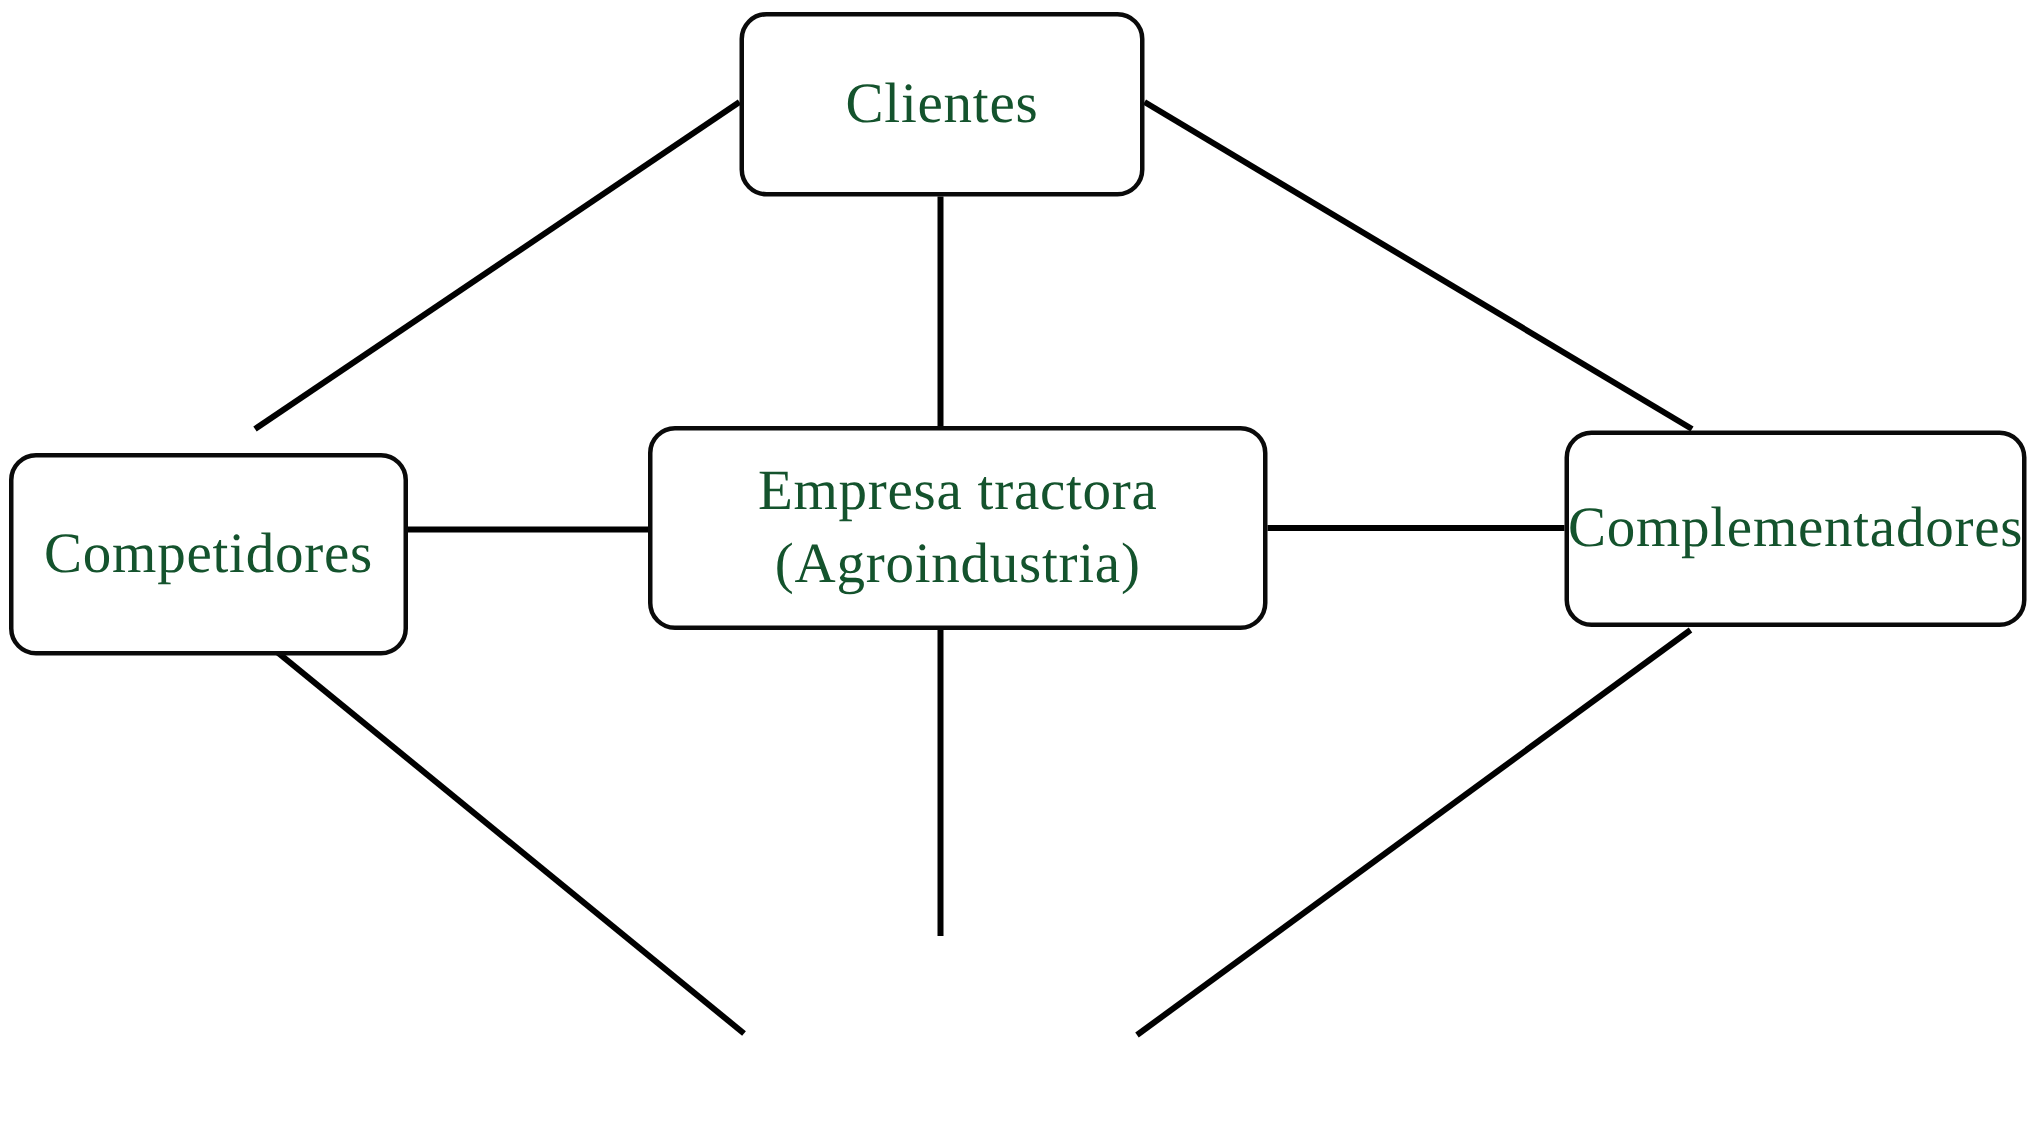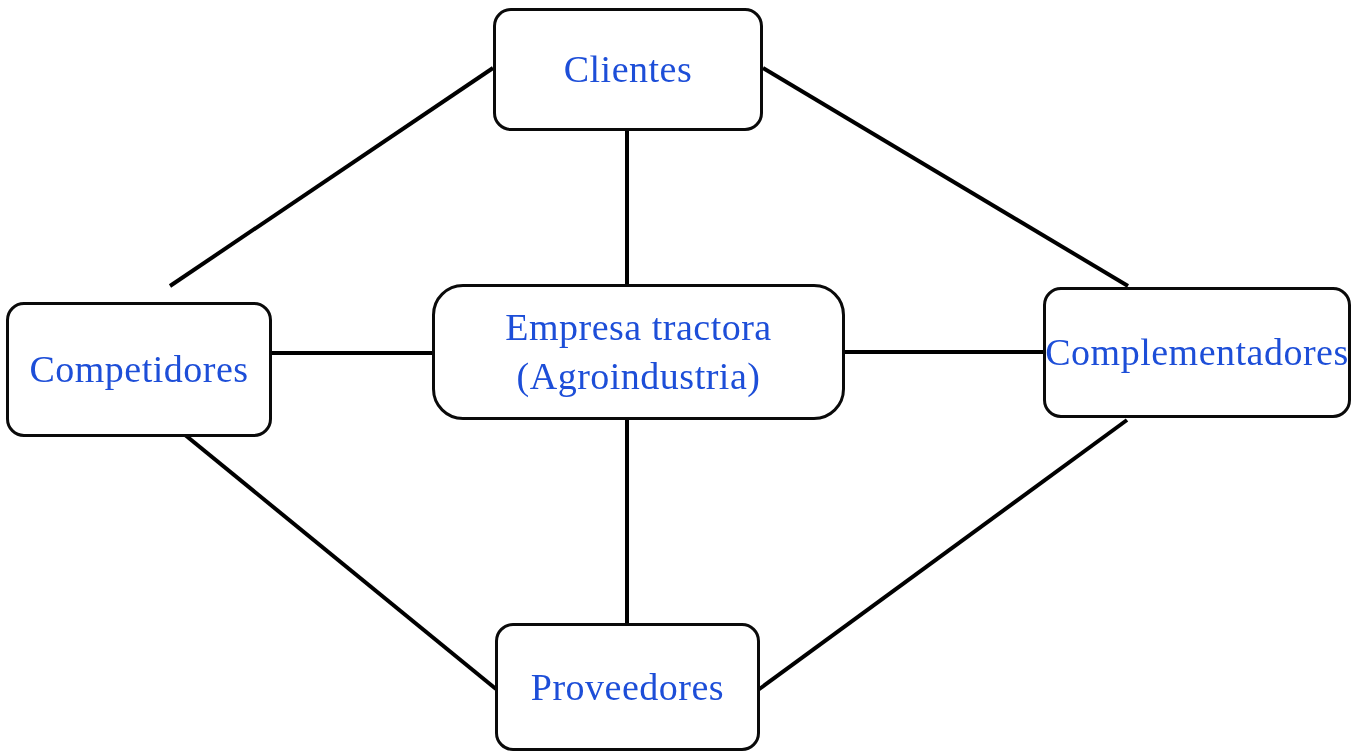--- a/index.html
+++ b/index.html
@@ -35,27 +35,27 @@
     border: 3px solid #0a0a0a;
     border-radius: 18px;
     display: flex;
     align-items: center;
     justify-content: center;
     text-align: center;
   }
   .node .label {
     font-size: 38px;
     line-height: 1.28;
-    color: #1d4ed8;
+    color: #14532d;
     white-space: pre;
     letter-spacing: 0.5px;
   }
   #node-clientes        { left: 493px;  top: 8px;   width: 270px; height: 123px; }
   #node-competidores    { left: 6px;    top: 286px; width: 266px; height: 135px; margin-top: 16px; }
-  #node-empresa         { left: 432px;  top: 284px; width: 413px; height: 136px; border-radius: 31px; }
+  #node-empresa         { left: 432px;  top: 284px; width: 413px; height: 136px; }
   #node-complementadores{ left: 1043px; top: 287px; width: 308px; height: 131px; }
   #node-proveedores     { left: 495px;  top: 623px; width: 265px; height: 128px; }
 </style>
 </head>
 <body>
 
 <div id="stage">
 
   <svg id="edges" viewBox="0 0 1355 756" xmlns="http://www.w3.org/2000/svg">
       <line x1="493" y1="68" x2="170" y2="286"></line>
@@ -78,17 +78,14 @@
 
   <div class="node" id="node-empresa">
     <span class="label">Empresa tractora
 (Agroindustria)</span>
   </div>
 
   <div class="node" id="node-complementadores">
     <span class="label">Complementadores</span>
   </div>
 
-  <div class="node" id="node-proveedores">
-    <span class="label">Proveedores</span>
-  </div>
 
 </div>
 
 </body></html>

